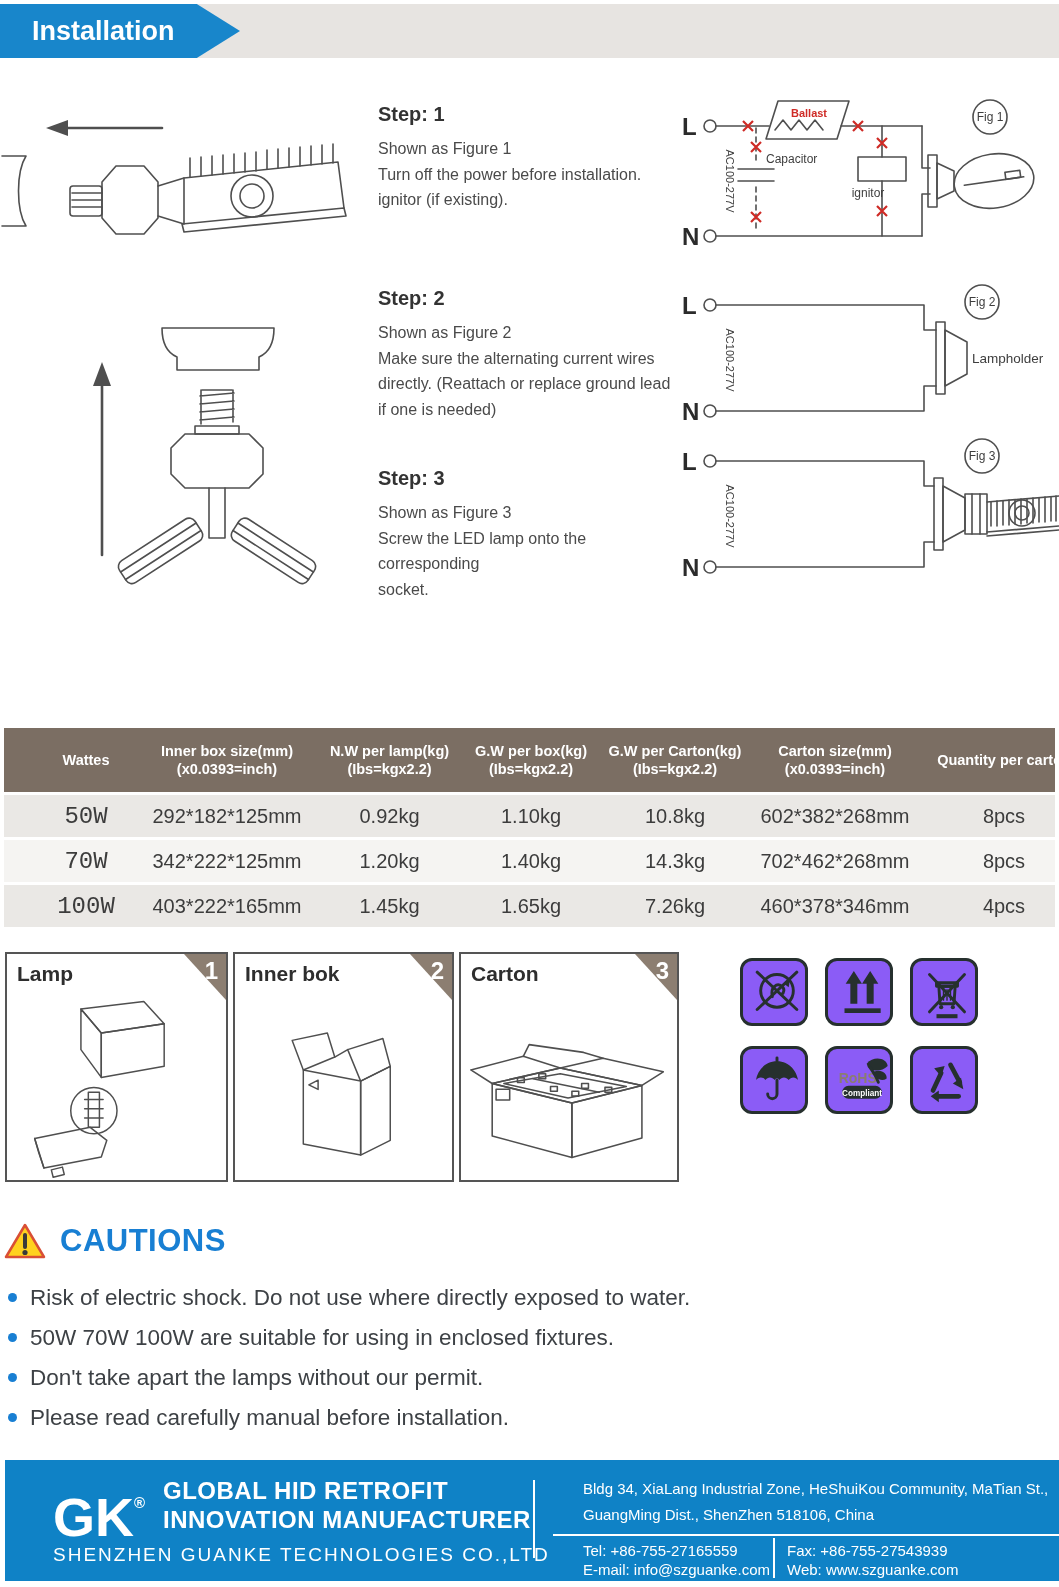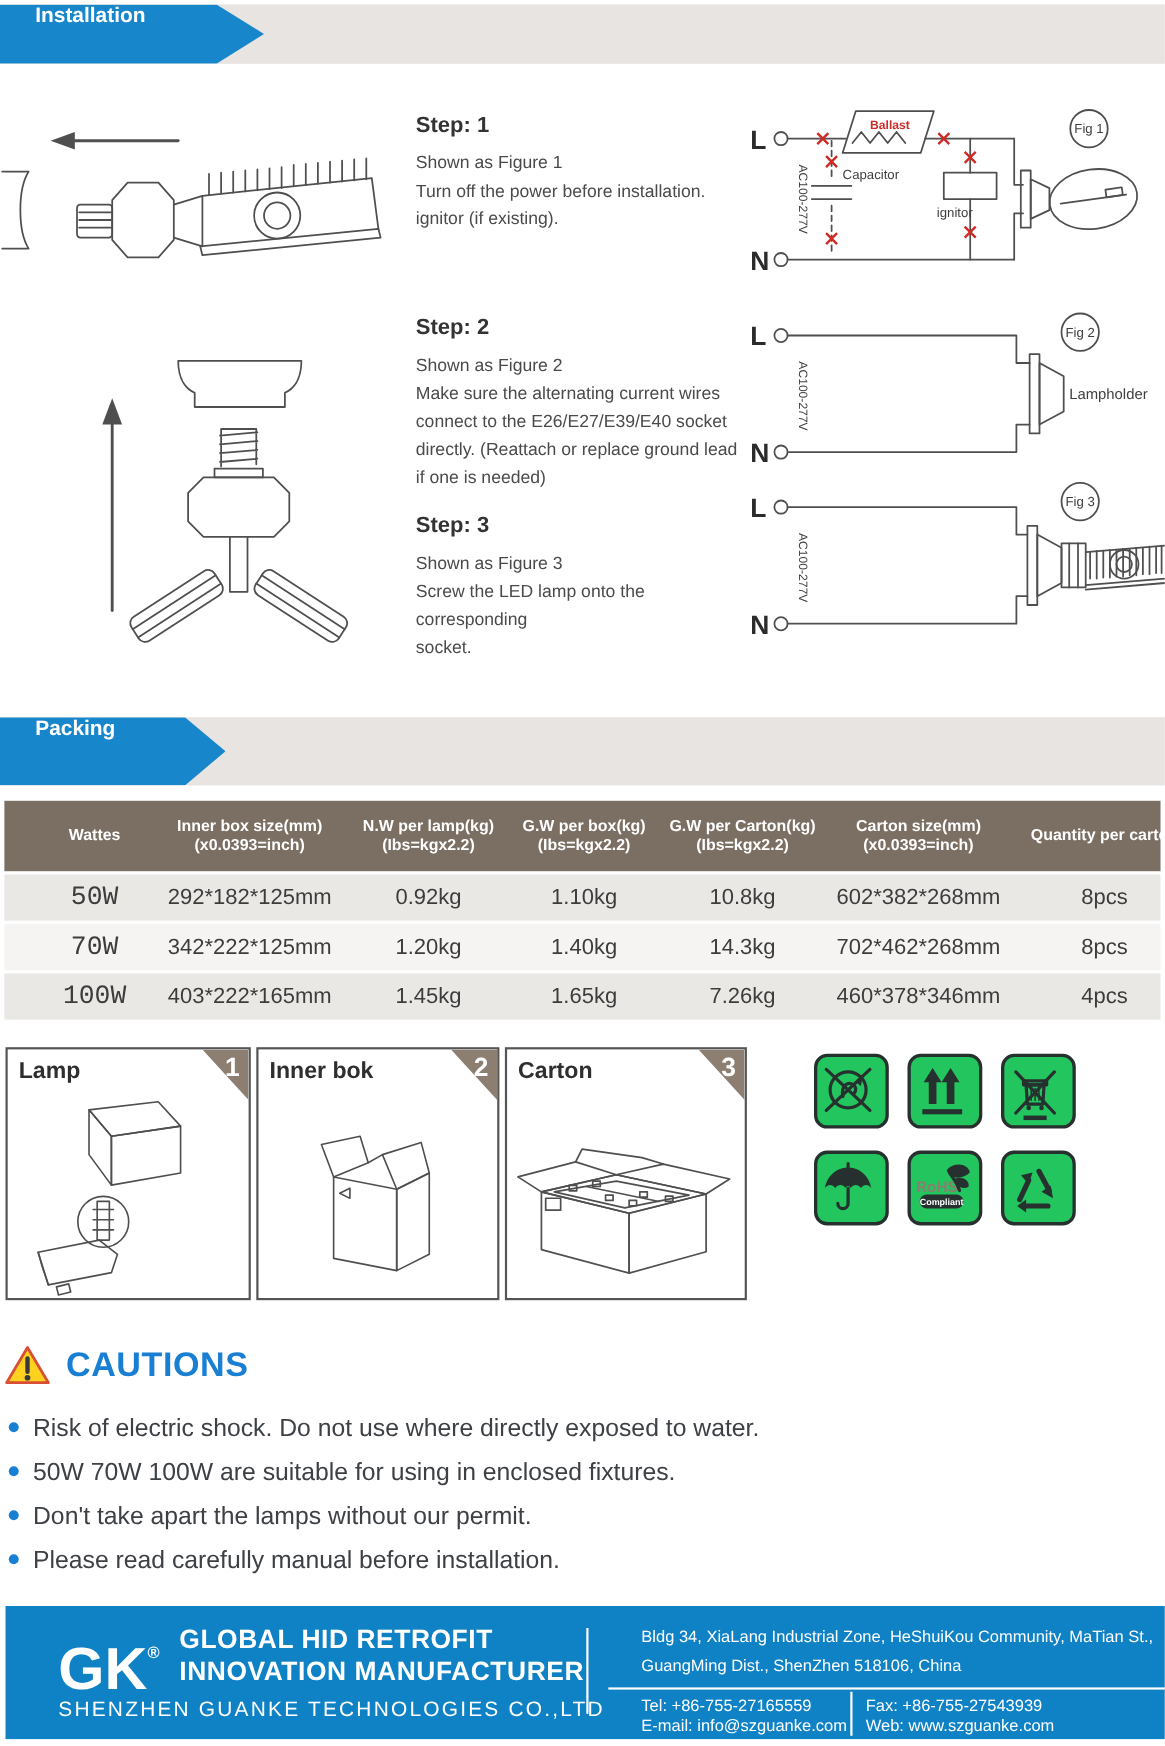--- a/index.html
+++ b/index.html
@@ -2,22 +2,22 @@
 <html><head>
 <meta charset="utf-8">
 <style>
   html,body{margin:0;padding:0;background:#ffffff;}
   #canvas{position:relative;width:1059px;height:1587px;background:#ffffff;
           font-family:"Liberation Sans",sans-serif;overflow:hidden;}
 
   
   .banner-row{position:absolute;left:0;width:1059px;background:#e7e4e1;}
   .banner-arrow{position:absolute;left:0;top:0;height:100%;background:#1886cb;
-    display:flex;padding-left:32px;box-sizing:border-box;
-    color:#fff;font-weight:bold;font-size:19px;
+    display:flex;align-items:center;padding-left:32px;box-sizing:border-box;
+    color:#fff;font-weight:bold;font-size:27px;
     clip-path:polygon(0 0,82% 0,100% 50%,82% 100%,0 100%);}
   
   .step{position:absolute;left:378px;width:300px;}
   .step-title{font-size:20px;font-weight:bold;color:#333;margin-bottom:10px;}
   .step-line{font-size:16px;color:#4a4a4a;line-height:25.5px;}
 
   
   svg{position:absolute;}
   .stroke{stroke:#4f4f4f;fill:none;stroke-width:1.6;stroke-linecap:round;stroke-linejoin:round;}
   .stroke-thick{stroke:#4f4f4f;fill:none;stroke-width:2.6;stroke-linecap:round;}
@@ -42,21 +42,21 @@
   
   .panel{position:absolute;top:952px;height:230px;border:2px solid #555;background:#fff;box-sizing:border-box;}
   .panel-label{position:absolute;top:8px;left:10px;font-size:21px;font-weight:bold;color:#2e2e2e;}
   .panel-corner{position:absolute;top:0;right:0;width:42px;height:46px;background:#8c7e71;
     clip-path:polygon(0 0,100% 0,100% 100%);}
   .panel-number{position:absolute;top:3px;right:8px;color:#fff;font-size:24px;font-weight:bold;}
   .panel svg{position:absolute;left:50%;top:42px;transform:translateX(-50%);}
 
   
   .pack-icon{position:absolute;width:68px;height:68px;border:3px solid #26302e;border-radius:12px;
-    background:#22c55e;box-sizing:border-box;display:flex;align-items:center;justify-content:flex-start;}
+    background:#8b5cf6;box-sizing:border-box;display:flex;align-items:center;justify-content:flex-end;}
   .pack-icon svg{position:static;}
   .icon-ink{stroke:#26302e;fill:none;stroke-width:2.5;stroke-linecap:round;stroke-linejoin:round;}
   .icon-fill{fill:#26302e;}
 
   
   .cautions-header{position:absolute;top:1222px;left:4px;display:flex;align-items:center;gap:14px;}
   .cautions-header svg{position:static;}
   .cautions-title{font-size:31px;font-weight:800;color:#187fd3;letter-spacing:0.5px;}
   .caution-item{position:absolute;left:8px;display:flex;align-items:flex-start;}
   .caution-bullet{width:9px;height:9px;border-radius:50%;background:#187fd3;margin:10px 13px 0 0;flex:none;}
@@ -130,21 +130,20 @@
   <div class="step" style="top:103px;">
     <div class="step-title">Step: 1</div>
     <div class="step-line">Shown as Figure 1</div>
     <div class="step-line">Turn off the power before installation.</div>
     <div class="step-line">ignitor (if existing).</div>
   </div>
   <div class="step" style="top:287px;">
     <div class="step-title">Step: 2</div>
     <div class="step-line">Shown as Figure 2</div>
     <div class="step-line">Make sure the alternating current wires</div>
-    <div class="step-line">connect to the E26/E27/E39/E40 socket</div>
     <div class="step-line">directly. (Reattach or replace ground lead</div>
     <div class="step-line">if one is needed)</div>
   </div>
   <div class="step" style="top:467px;">
     <div class="step-title">Step: 3</div>
     <div class="step-line">Shown as Figure 3</div>
     <div class="step-line">Screw the LED lamp onto the corresponding</div>
     <div class="step-line">socket.</div>
   </div>
 
@@ -214,25 +213,20 @@
       <circle cx="350" cy="85" r="13"></circle>
         <circle cx="350" cy="85" r="7"></circle>
       <circle cx="310" cy="28" r="17"></circle>
     </g>
     <text class="lnlabel" x="10" y="42">L</text>
     <text class="lnlabel" x="10" y="148">N</text>
     <text class="vtxt" transform="rotate(90 54 88)" x="54" y="88">AC100-277V</text>
     <text class="badge-txt" x="310" y="32">Fig 3</text>
   </svg>
 
-  <div class="banner-row" style="top:652px;height:62px;">
-    <div class="banner-arrow" style="width:205px;">
-      <span>Packing</span>
-    </div>
-  </div>
 
   <div class="pt">
     <div class="pt-head">
       <div class="cell">
           <div>Wattes</div>
           <div></div>
         </div>
       <div class="cell">
           <div>Inner box size(mm)</div>
           <div>(x0.0393=inch)</div>

